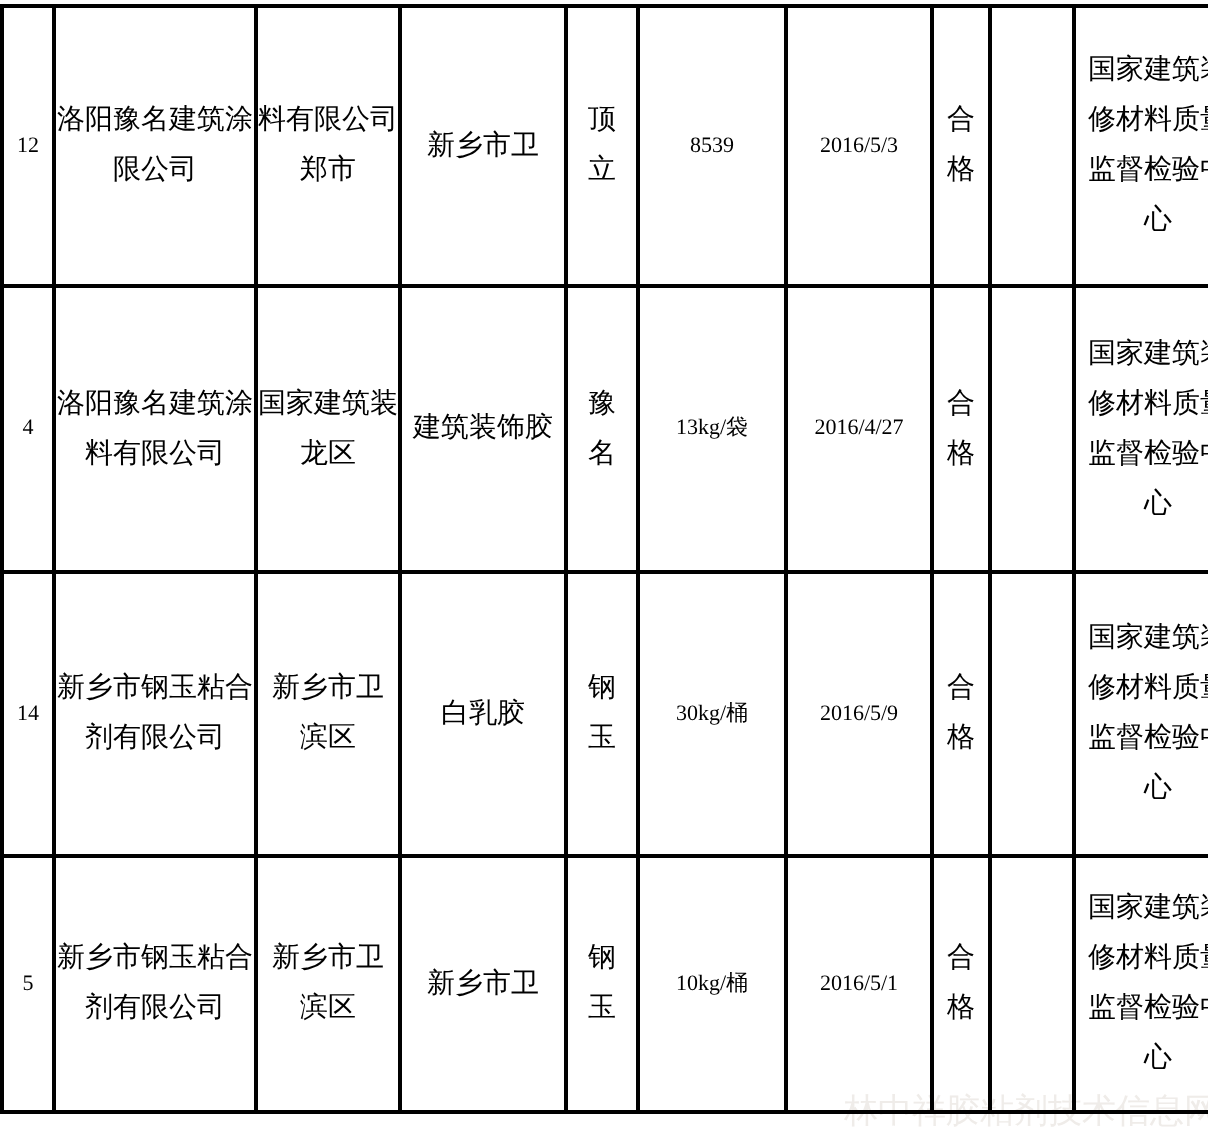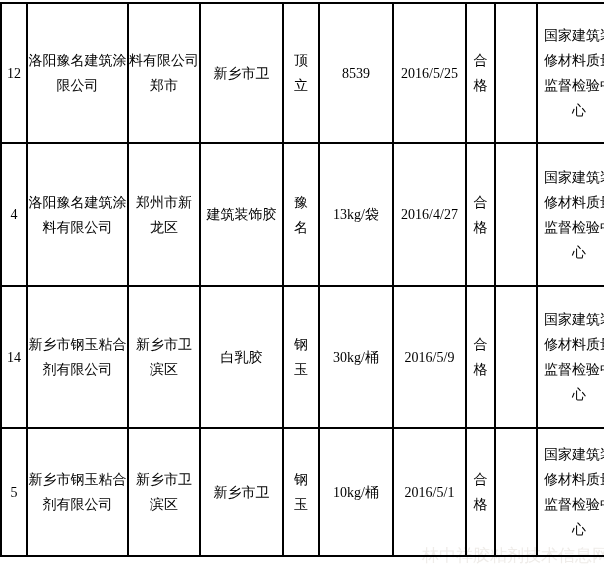--- a/index.html
+++ b/index.html
@@ -42,21 +42,21 @@
     text-align: center;
     vertical-align: middle;
     font-size: 14px;
     line-height: 25px;
     white-space: pre-line;
     padding: 0;
     overflow: hidden;
     background: transparent;
   }
   table.inspection td.num {
-    font-size: 14px;
+    font-size: 11px;
     line-height: 25px;
   }
   tr.row-12 { height: 140px; }
   tr.row-13 { height: 143px; }
   tr.row-14 { height: 142px; }
   tr.row-15 { height: 128px; }
 </style>
 </head>
 <body>
 
@@ -80,35 +80,35 @@
     <tr class="row-12">
       <td class="num">12</td>
       <td>洛阳豫名建筑涂
 限公司</td>
       <td>料有限公司
 郑市</td>
       <td>新乡市卫</td>
       <td>顶
 立</td>
       <td class="num">8539</td>
-      <td class="num">2016/5/25</td>
+      <td class="num">2016/5/3</td>
       <td>合
 格</td>
       <td></td>
       <td>国家建筑装
 修材料质量
 监督检验中
 心</td>
     </tr>
 
     <tr class="row-13">
       <td class="num">4</td>
       <td>洛阳豫名建筑涂
 料有限公司</td>
-      <td>郑州市新
+      <td>国家建筑装
 龙区</td>
       <td>建筑装饰胶</td>
       <td>豫
 名</td>
       <td class="num">13kg/袋</td>
       <td class="num">2016/4/27</td>
       <td>合
 格</td>
       <td></td>
       <td>国家建筑装

